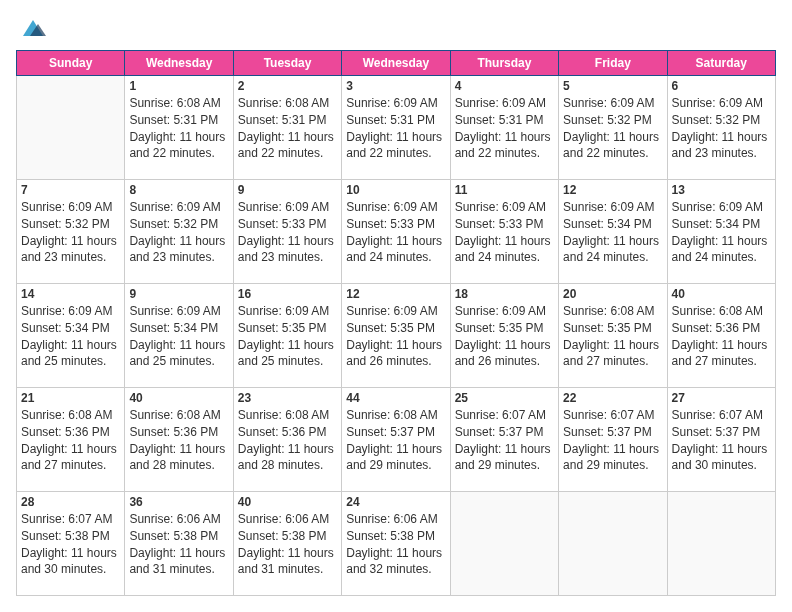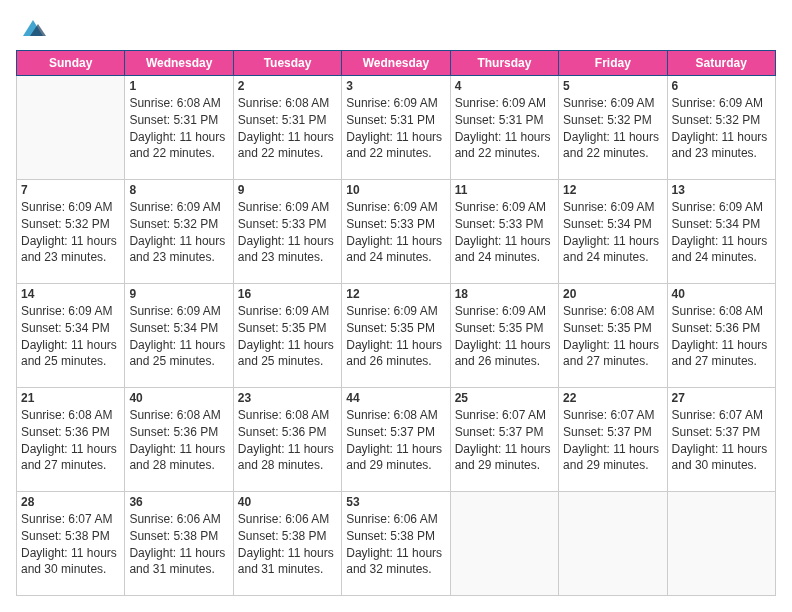--- a/index.html
+++ b/index.html
@@ -253,21 +253,21 @@
           </td>
           <td>
             <span class="day-num">36</span>
             <div class="day-detail">Sunrise: 6:06 AM<br>Sunset: 5:38 PM<br>Daylight: 11 hours<br> and 31 minutes.</div>
           </td>
           <td>
             <span class="day-num">40</span>
             <div class="day-detail">Sunrise: 6:06 AM<br>Sunset: 5:38 PM<br>Daylight: 11 hours<br> and 31 minutes.</div>
           </td>
           <td>
-            <span class="day-num">53</span>
+            <span class="day-num">24</span>
             <div class="day-detail">Sunrise: 6:06 AM<br>Sunset: 5:38 PM<br>Daylight: 11 hours<br> and 32 minutes.</div>
           </td>
           <td class="empty"></td>
           <td class="empty"></td>
           <td class="empty"></td>
         </tr>
       </tbody>
   </table>
 </div>
 

